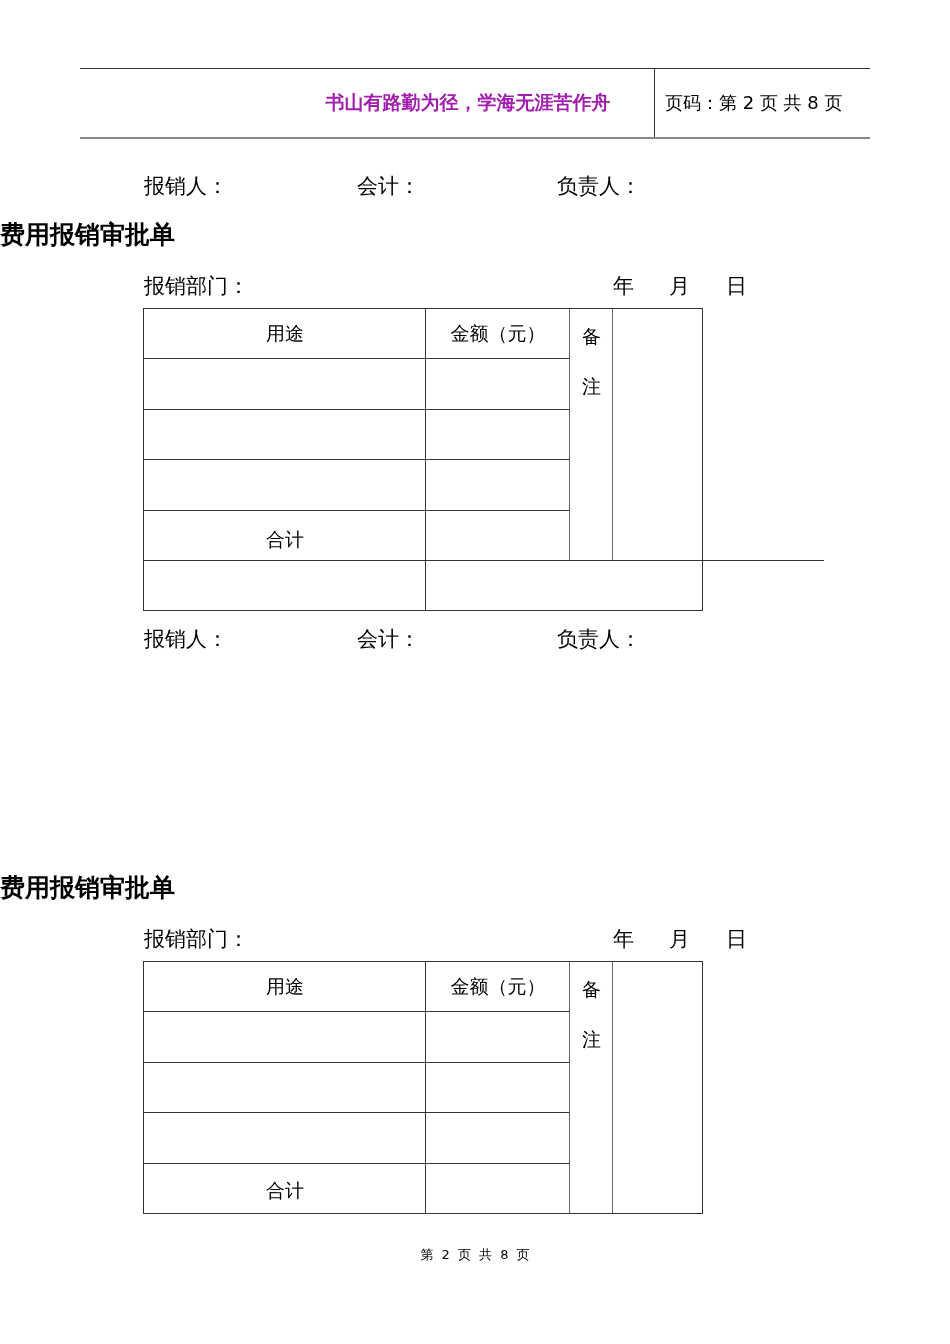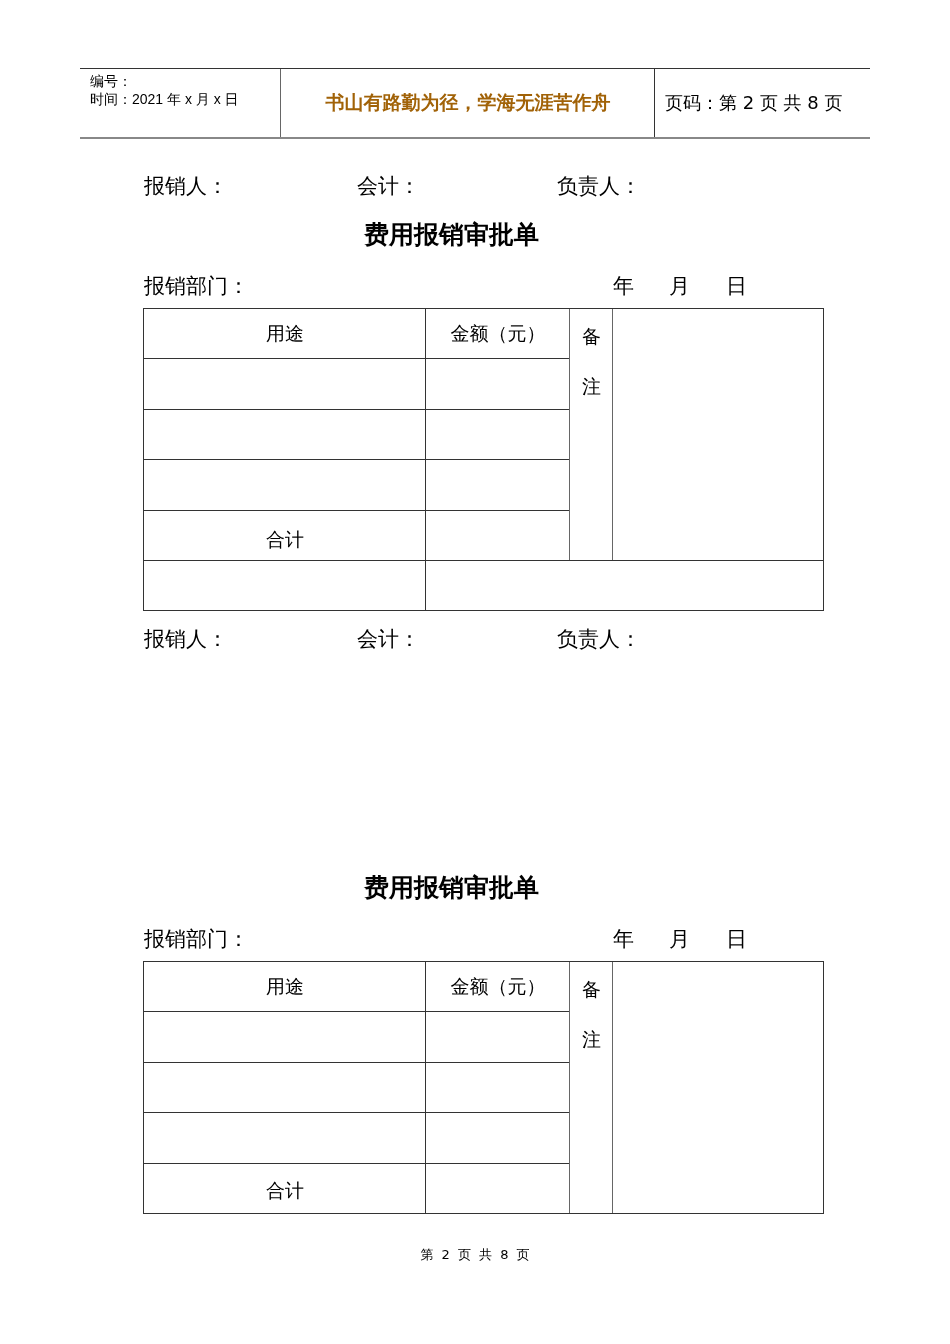--- a/index.html
+++ b/index.html
@@ -1,37 +1,33 @@
 <!DOCTYPE html>
 <html><head>
 <meta charset="utf-8">
 <style>
   html,body{margin:0;padding:0;background:#fff;}
   body{width:950px;height:1344px;position:relative;overflow:hidden;font-family:"DejaVu Serif","Liberation Serif",serif;color:#000;}
   .hdr{position:absolute;left:80px;top:68px;width:790px;height:68px;border-top:1px solid #333;border-bottom:2px solid #888;}
   .hdr .c1{position:absolute;left:0;top:0;width:201px;height:68px;border-right:1px solid #666;font-family:"Liberation Sans","DejaVu Sans",sans-serif;font-size:14px;line-height:18px;padding:3px 0 0 10px;box-sizing:border-box;}
-  .hdr .c2{position:absolute;left:202px;top:0;width:372px;height:68px;border-right:1px solid #333;color:#a16207;font-family:Liberation Serif, serif;font-size:19px;font-weight:bold;display:flex;align-items:center;justify-content:center;}
+  .hdr .c2{position:absolute;left:202px;top:0;width:372px;height:68px;border-right:1px solid #333;color:#a21caf;font-family:Liberation Serif, serif;font-size:19px;font-weight:bold;display:flex;align-items:center;justify-content:center;}
   .hdr .c3{position:absolute;left:585px;top:0;height:68px;font-family:"DejaVu Sans",sans-serif;font-size:18px;display:flex;align-items:center;}
   .line{position:absolute;font-size:21px;white-space:nowrap;}
-  .title{position:absolute;left:0;width:903px;text-align:center;font-size:25px;font-weight:bold;font-family:"DejaVu Sans",sans-serif;}
-  .tbl{position:absolute;left:143px;width:681px;border:1px solid #333;box-sizing:border-box;}
+  .title{position:absolute;left:0;width:903px;font-size:25px;font-weight:bold;font-family:"DejaVu Sans",sans-serif;}
+  .tbl{position:absolute;left:143px;width:560px;border:1px solid #333;box-sizing:border-box;}
   .cell{position:absolute;box-sizing:border-box;display:flex;align-items:center;justify-content:center;font-size:19px;}
   .hl{position:absolute;height:0;border-top:1px solid #333;}
   .vl{position:absolute;width:0;border-left:1px solid #333;}
   .beizhu{position:absolute;width:43px;font-size:19px;text-align:center;line-height:50px;}
   .footer{position:absolute;left:0;width:950px;top:1246px;text-align:center;font-size:13px;font-family:"DejaVu Sans",sans-serif;word-spacing:4px;}
 </style>
 </head>
 <body>
 
 <div class="hdr">
-  <div class="c1">
-    <div>编号：</div>
-    <div>时间：2021 年 x 月 x 日</div>
-  </div>
   <div class="c2">书山有路勤为径，学海无涯苦作舟</div>
   <div class="c3">页码：第 2 页  共 8 页</div>
 </div>
 
 <div class="line" style="left:144px;top:172px;">报销人：</div>
 <div class="line" style="left:357px;top:172px;">会计：</div>
 <div class="line" style="left:557px;top:172px;">负责人：</div>
 
 <div class="title" style="top:218px;">费用报销审批单</div>
 <div class="line" style="left:144px;top:272px;">报销部门：</div>

